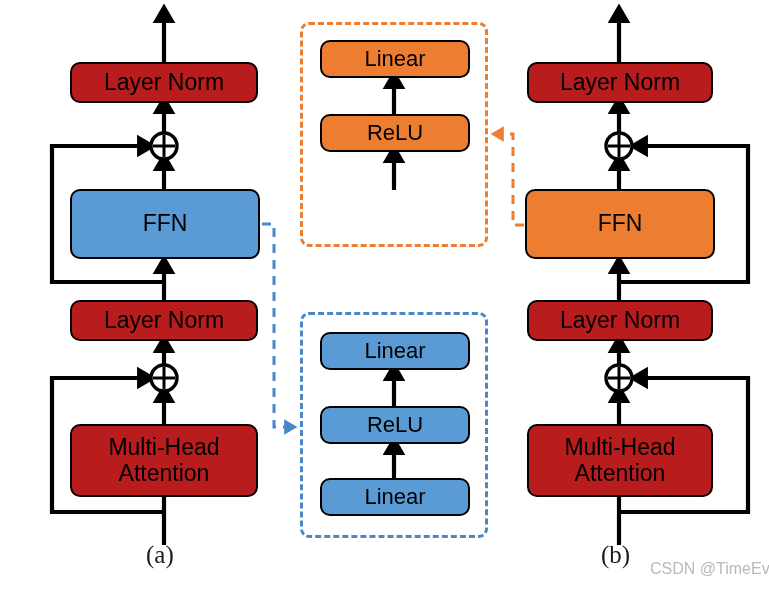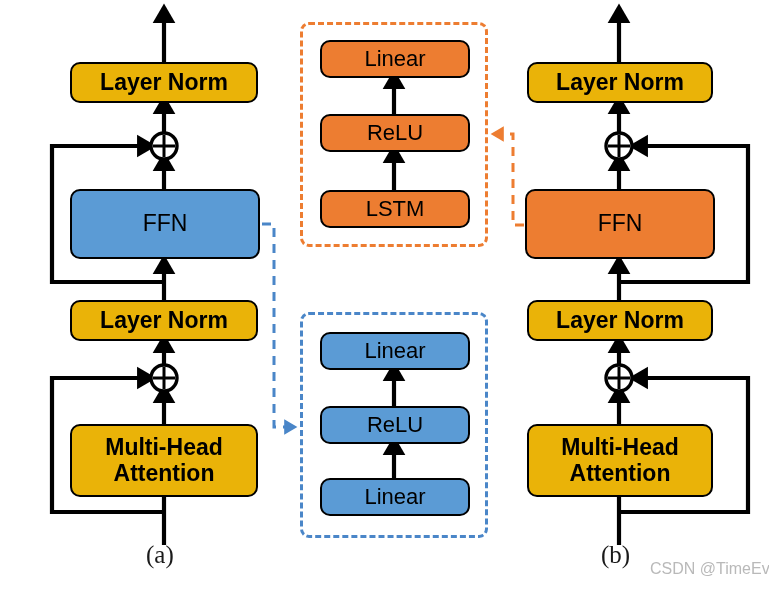--- a/index.html
+++ b/index.html
@@ -32,21 +32,21 @@
     border-radius: 10px;
     display: flex;
     align-items: center;
     justify-content: center;
     text-align: center;
     color: #000000;
     background: #ffffff;
     line-height: 1.12;
     z-index: 3;
   }
-  .node.white { background: #eab308; font-weight: bold; }
+  .node.white { background: #b91c1c; }
   .node.blue  { background: #5B9BD5; }
   .node.orange{ background: #ED7D31; }
   .node .lbl { white-space: pre-line; }
 
   .panel {
     position: absolute;
     box-sizing: border-box;
     border-radius: 9px;
     background: transparent;
     z-index: 1;
@@ -196,23 +196,20 @@
   <div class="caption" style="left:601px; top:541px; font-size:25px;">(b)</div>
 
   <div class="panel orange" style="left:300px; top:22px; width:188px; height:225px;"></div>
 
   <div class="node orange" style="left:320px; top:40px;  width:150px; height:38px; font-size:22px;">
     <span class="lbl">Linear</span>
   </div>
   <div class="node orange" style="left:320px; top:114px; width:150px; height:38px; font-size:22px;">
     <span class="lbl">ReLU</span>
   </div>
-  <div class="node orange" style="left:320px; top:190px; width:150px; height:38px; font-size:22px;">
-    <span class="lbl">LSTM</span>
-  </div>
 
   <div class="panel blue" style="left:300px; top:312px; width:188px; height:226px;"></div>
 
   <div class="node blue" style="left:320px; top:332px; width:150px; height:38px; font-size:22px;">
     <span class="lbl">Linear</span>
   </div>
   <div class="node blue" style="left:320px; top:406px; width:150px; height:38px; font-size:22px;">
     <span class="lbl">ReLU</span>
   </div>
   <div class="node blue" style="left:320px; top:478px; width:150px; height:38px; font-size:22px;">

